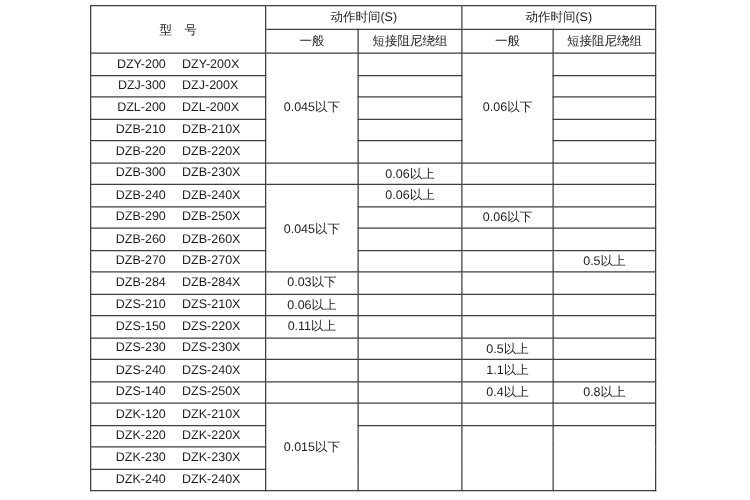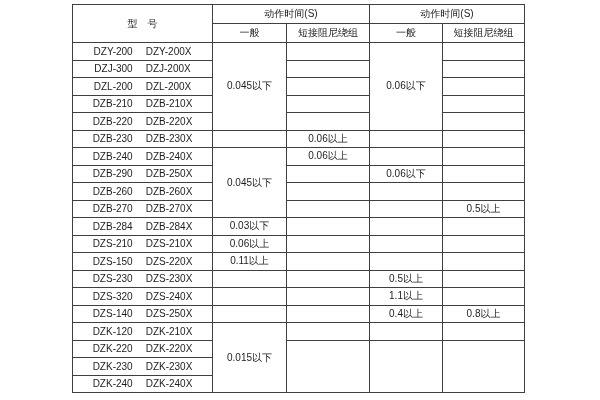--- a/index.html
+++ b/index.html
@@ -81,21 +81,21 @@
       <td><span class="m1">DZB-210</span><span>DZB-210X</span></td>
       <td></td>
       <td></td>
     </tr>
     <tr>
       <td><span class="m1">DZB-220</span><span>DZB-220X</span></td>
       <td></td>
       <td></td>
     </tr>
     <tr>
-      <td><span class="m1">DZB-230</span><span>DZB-230X</span></td>
+      <td><span class="m1">DZB-300</span><span>DZB-230X</span></td>
       <td></td>
       <td>0.06以上</td>
       <td></td>
       <td></td>
     </tr>
     <tr>
       <td><span class="m1">DZB-240</span><span>DZB-240X</span></td>
       <td rowspan="4">0.045以下</td>
       <td>0.06以上</td>
       <td></td>
@@ -141,21 +141,21 @@
       <td></td>
     </tr>
     <tr>
       <td><span class="m1">DZS-230</span><span>DZS-230X</span></td>
       <td></td>
       <td></td>
       <td>0.5以上</td>
       <td></td>
     </tr>
     <tr>
-      <td><span class="m1">DZS-320</span><span>DZS-240X</span></td>
+      <td><span class="m1">DZS-240</span><span>DZS-240X</span></td>
       <td></td>
       <td></td>
       <td>1.1以上</td>
       <td></td>
     </tr>
     <tr>
       <td><span class="m1">DZS-140</span><span>DZS-250X</span></td>
       <td></td>
       <td></td>
       <td>0.4以上</td>

